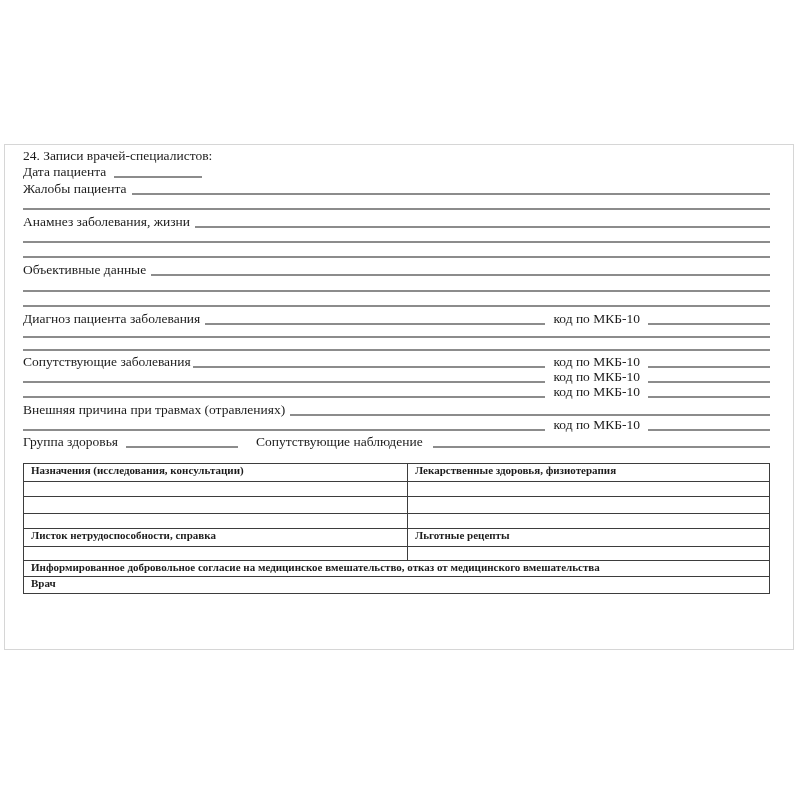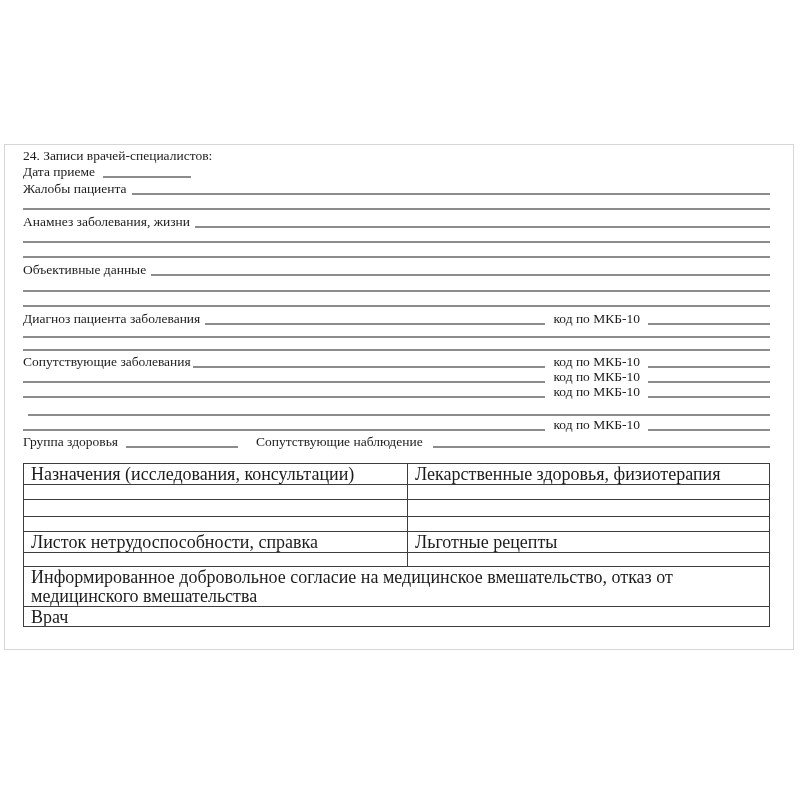--- a/index.html
+++ b/index.html
@@ -13,36 +13,36 @@
   .row .lbl{flex:0 0 auto;margin-top:48px;}
   .ln{border-bottom:2px solid #8c8c8c;height:2px;align-self:flex-end;
       margin-bottom:1px;}
   .ln.flex{flex:1 1 auto;margin-left:5px;}
   .ln.fixed{flex:0 0 auto;}
   .ln.full{flex:1 1 auto;margin-left:0;}
   .icd{flex:0 0 auto;padding-left:8px;}
   .suffix{flex:0 0 auto;}
   table.appt{border-collapse:collapse;width:100%;table-layout:fixed;
              margin-top:14px;}
-  table.appt td{border:1.5px solid #3d3d3d;font-size:18px;line-height:1.05;
+  table.appt td{border:1.5px solid #3d3d3d;font-size:11px;line-height:1.05;
                 padding:1px 3px 0 7px;vertical-align:top;overflow:hidden;
-                white-space:nowrap;}
+                white-space:nowrap;font-weight:bold;}
   table.appt td.wrap{white-space:normal;}
 </style>
 </head>
 <body>
 
 <div class="sheet">
 
   <div class="row" style="height:16px">
     <span class="lbl">24. Записи врачей-специалистов:</span>
   </div>
 
   <div class="row" style="height:16px">
-    <span class="lbl">Дата приеме</span>
+    <span class="lbl">Дата пациента</span>
     <span class="ln fixed" style="width:88px;margin-left:8px"></span>
   </div>
 
 
   <div class="row" style="height:17px">
     <span class="lbl">Жалобы пациента</span>
     <span class="ln flex"></span>
   </div>
 
   <div class="row" style="height:15px">
@@ -102,20 +102,21 @@
     <span class="ln fixed" style="width:122px;margin-left:8px"></span>
   </div>
 
   <div class="row" style="height:15px">
     <span class="ln full"></span>
     <span class="icd">код по МКБ-10</span>
     <span class="ln fixed" style="width:122px;margin-left:8px"></span>
   </div>
 
   <div class="row" style="height:18px">
+    <span class="lbl">Внешняя причина при травмах (отравлениях)</span>
     <span class="ln flex"></span>
   </div>
 
   <div class="row" style="height:15px">
     <span class="ln full"></span>
     <span class="icd">код по МКБ-10</span>
     <span class="ln fixed" style="width:122px;margin-left:8px"></span>
   </div>
 
   <div class="row" style="height:17px">

